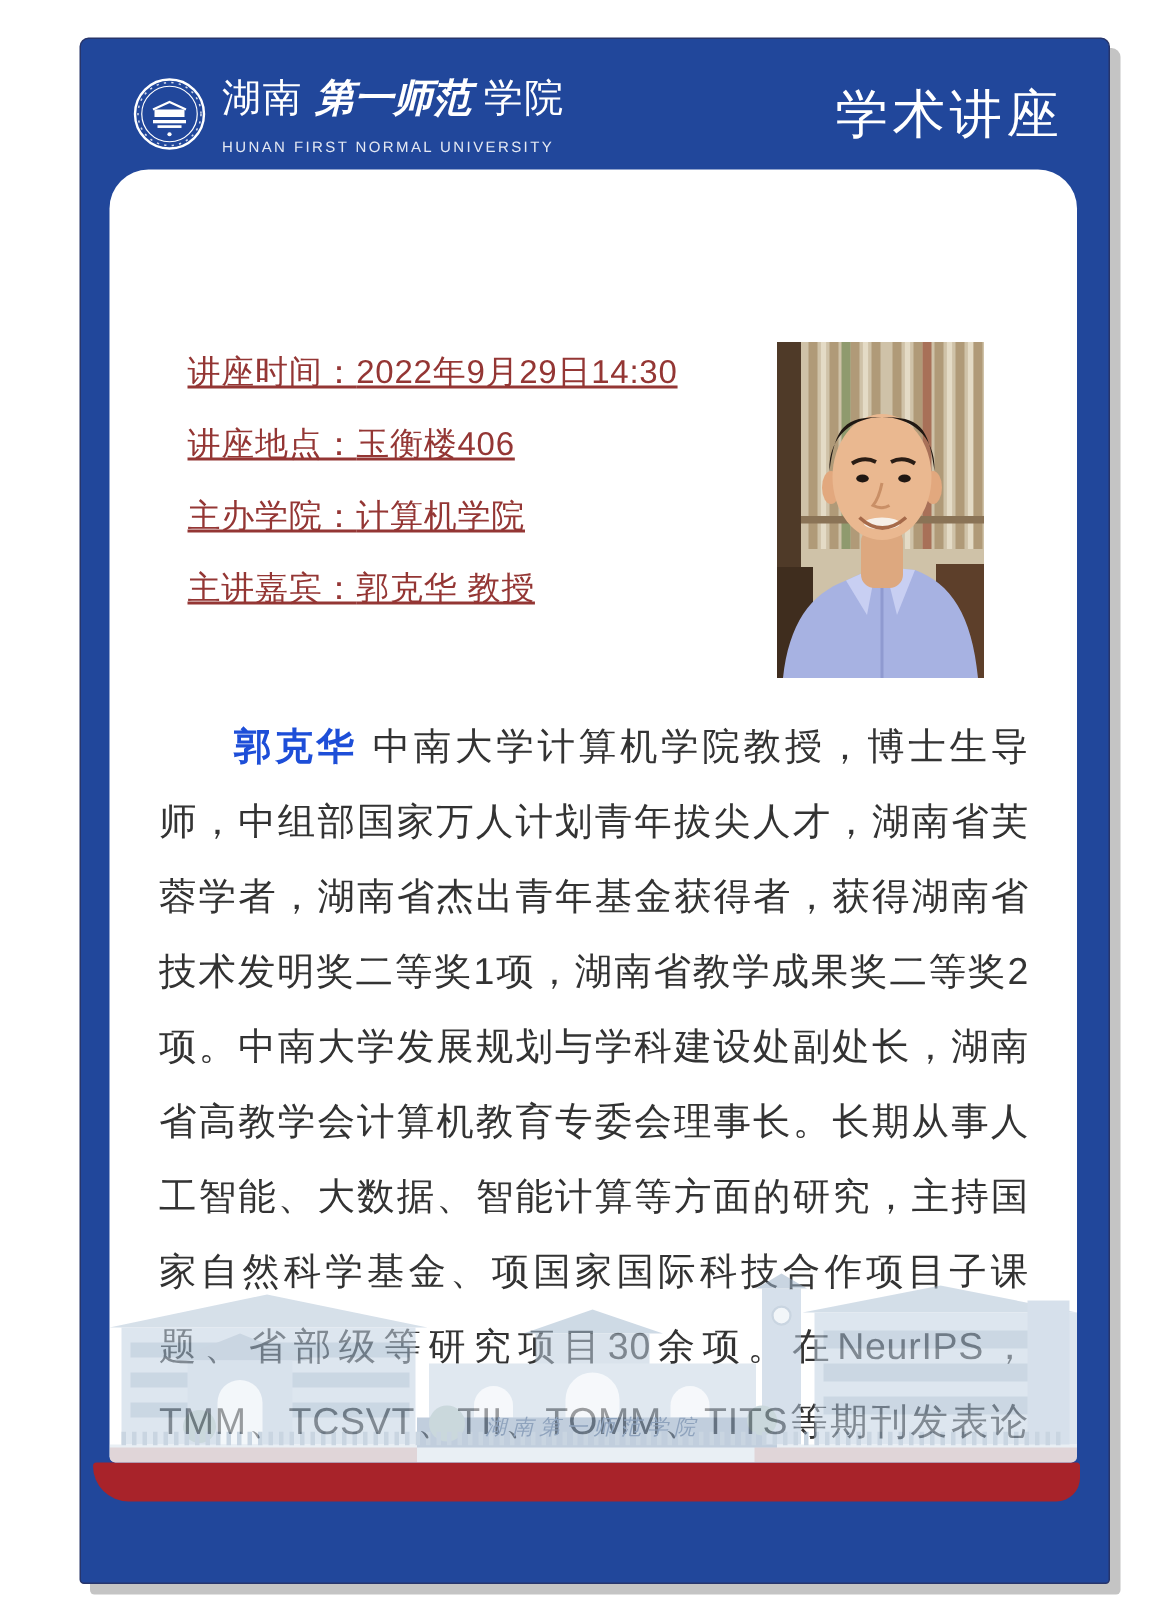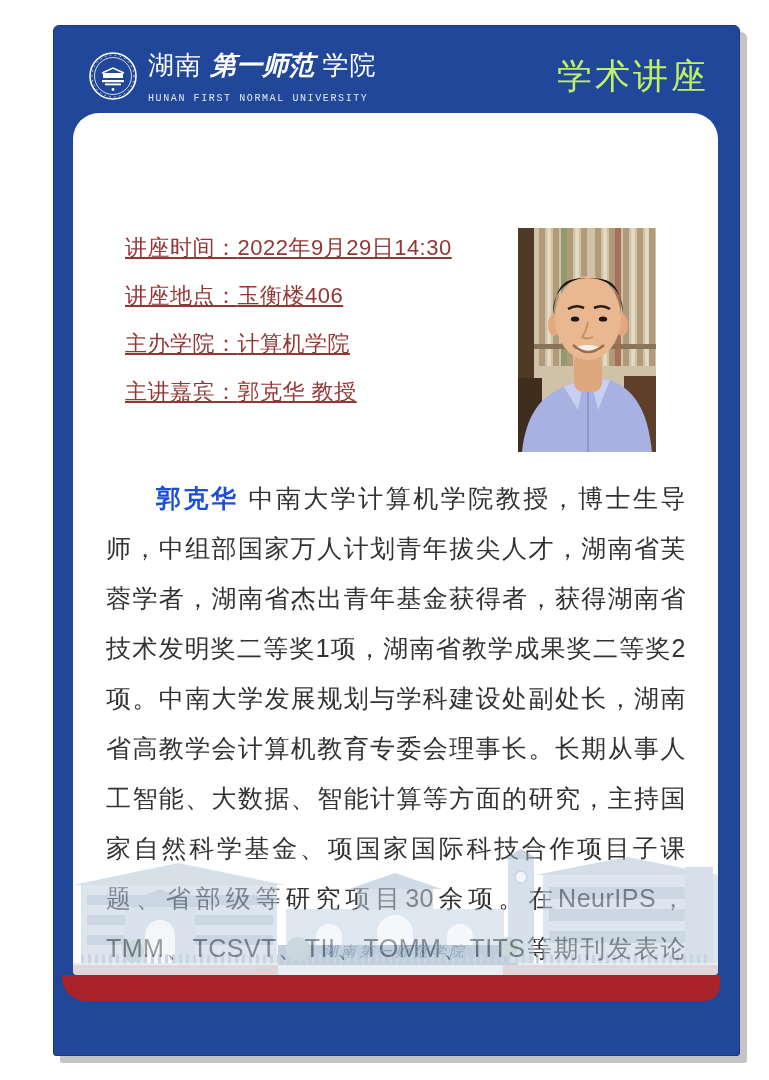--- a/index.html
+++ b/index.html
@@ -12,22 +12,22 @@
             border-radius:6px 6px 3px 3px;
             box-shadow:7px 7px 0 #c4c4c4; }
 
   
   .poster-header { position:absolute; left:34px; right:30px; top:22px; height:56px;
                    display:flex; justify-content:space-between; align-items:center; }
   .logo-group { display:flex; align-items:center; gap:10px; }
   .seal { width:50px; height:50px; flex:0 0 50px; }
   .univ-zh { color:#fff; font-size:26px; letter-spacing:1px; white-space:nowrap; }
   .univ-zh .cal { font-style:italic; font-weight:bold; letter-spacing:0; }
-  .univ-en { color:rgba(255,255,255,0.88); font-size:10px; letter-spacing:1.6px; margin-top:10px; white-space:nowrap;font-family:Liberation Mono, monospace; }
-  .badge { color:#bef264; font-size:35px; letter-spacing:3px; white-space:nowrap; }
+  .univ-en { color:rgba(255,255,255,0.88); font-size:10px; letter-spacing:1.6px; margin-top:10px; white-space:nowrap; }
+  .badge { color:#ffffff; font-size:35px; letter-spacing:3px; white-space:nowrap; }
 
   
   .card { position:absolute; left:19px; top:87px; width:645px; height:862px;
           background:#ffffff; border-radius:26px 26px 4px 4px; overflow:hidden; z-index:2; }
 
   .card-title { position:absolute; left:0; top:36px; width:100%; text-align:center;
                 color:#C00000; font-size:34px; font-weight:bold; letter-spacing:1.5px; white-space:nowrap; }
 
   .info-list { position:absolute; left:52px; top:118px; }
   .info-row { font-size:22px; line-height:33px; margin-bottom:15px; color:#943634;

